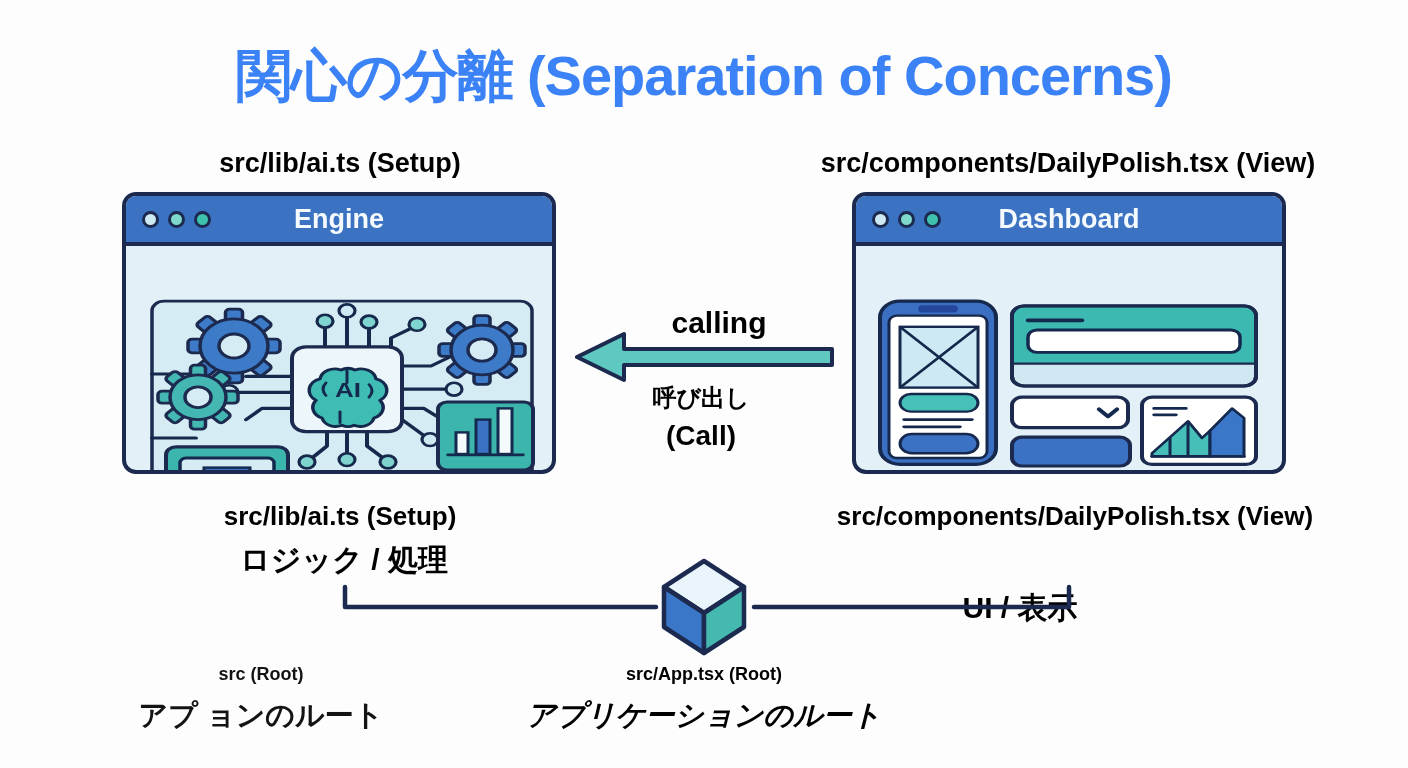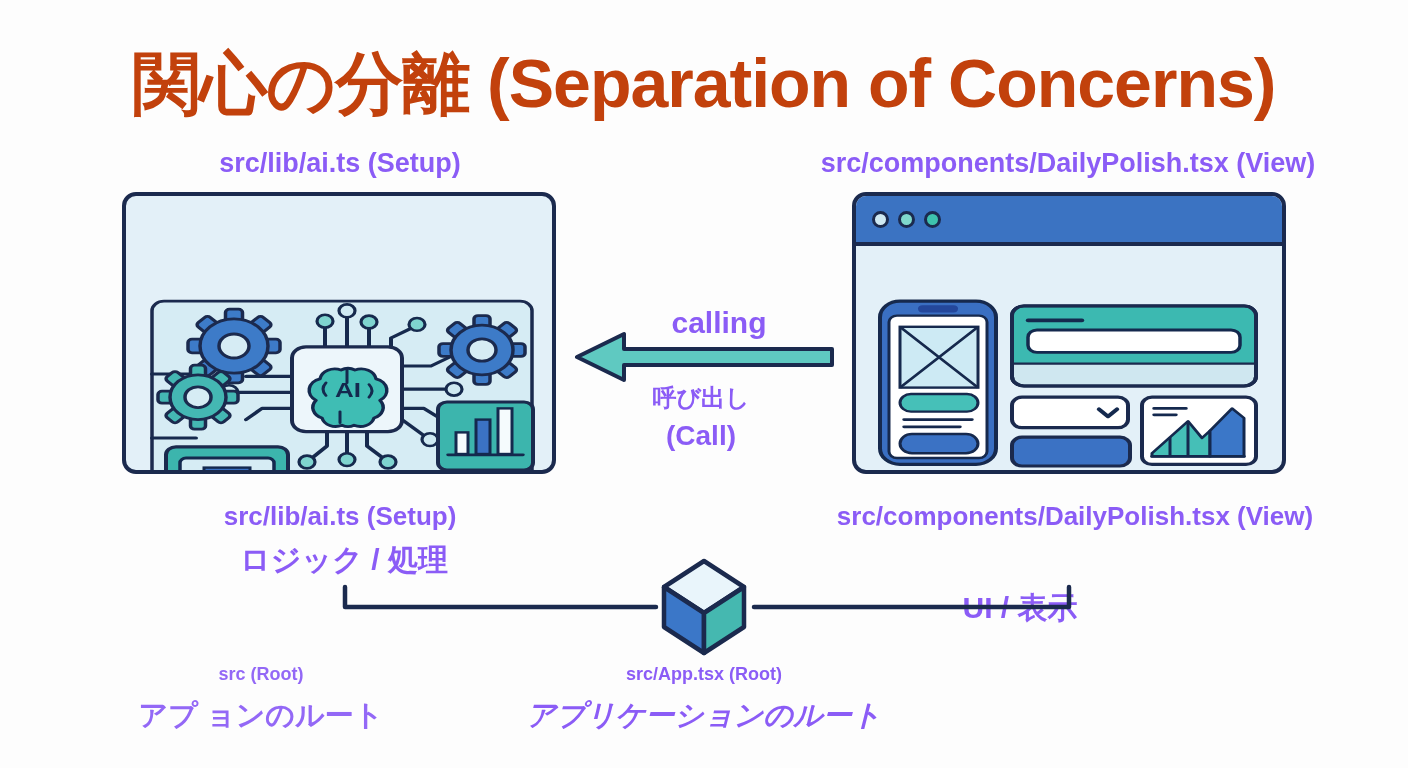--- a/index.html
+++ b/index.html
@@ -3,22 +3,22 @@
 <meta charset="utf-8">
 <style>
   html,body{margin:0;padding:0;background:#ffffff;}
   .stage{
     position:relative;width:1408px;height:768px;overflow:hidden;
     background:#fdfdfd;
     font-family:"Liberation Sans","DejaVu Sans",sans-serif;
     color:#1f2b52;
   }
   .txt{position:absolute;transform:translateX(-50%);white-space:nowrap;
-       font-weight:bold;color:#8b5cf6;line-height:1.15;}
-  .page-title{top:44px;left:704px;font-size:68px;letter-spacing:-1px;color:#c2410c;}
+       font-weight:bold;color:#000000;line-height:1.15;}
+  .page-title{top:44px;left:704px;font-size:56px;letter-spacing:-1px;color:#3b82f6;}
   .file-label{font-size:27px;}
   .small-file-label{font-size:26px;}
   .role-label{font-size:30px;}
   .arrow-label-en{top:306px;left:703px;font-size:30px;margin-left:16px;}
   .arrow-label-ja{top:384px;left:701px;font-size:24px;}
   .arrow-label-sub{top:420px;left:701px;font-size:28px;}
   .root-label{font-size:18px;}
   .root-sub{font-size:29px;}
   .ghost{opacity:.92;}
 
@@ -46,20 +46,28 @@
 <body>
 
 <div class="stage">
 
   <div class="txt page-title">関心の分離 (Separation of Concerns)</div>
 
   <div class="txt file-label" style="top:148px;left:340px;">src/lib/ai.ts (Setup)</div>
   <div class="txt file-label" style="top:148px;left:1068px;">src/components/DailyPolish.tsx (View)</div>
 
   <div class="window engine-window">
+    <div class="titlebar">
+      <span class="dots">
+        <span class="dot d1"></span>
+        <span class="dot d2"></span>
+        <span class="dot d3"></span>
+      </span>
+      <span class="window-title">Engine</span>
+    </div>
     <div class="window-body">
       <svg viewBox="0 0 426 225" preserveAspectRatio="none">
 
         <rect x="26" y="14" width="380" height="224" rx="12" fill="#d6ecf4" stroke="#1b2a4e" stroke-width="3.5"></rect>
 
         <g stroke="#16294d" stroke-width="4" fill="none" stroke-linecap="round" stroke-linejoin="round">
           <path d="M199,71 V46"></path>
             <path d="M221,71 V34"></path>
             <path d="M243,71 V48"></path>
           <path d="M265,71 V60 L285,48"></path>
@@ -159,20 +167,21 @@
     </div>
   </div>
 
   <div class="window dash-window">
     <div class="titlebar">
       <span class="dots">
         <span class="dot d1"></span>
         <span class="dot d2"></span>
         <span class="dot d3"></span>
       </span>
+      <span class="window-title">Dashboard</span>
     </div>
     <div class="window-body">
       <svg viewBox="0 0 426 225" preserveAspectRatio="none">
 
         <g>
           <rect x="24" y="14" width="116" height="204" rx="20" fill="#3a6fc2" stroke="#16294d" stroke-width="4"></rect>
           <rect x="33" y="32" width="98" height="178" rx="8" fill="#ffffff" stroke="#16294d" stroke-width="3"></rect>
           <rect x="62" y="19" width="40" height="9" rx="4.5" fill="#24479b"></rect>
           <g>
             <rect x="44" y="46" width="78" height="76" fill="#cdeaf4" stroke="#16294d" stroke-width="3"></rect>

